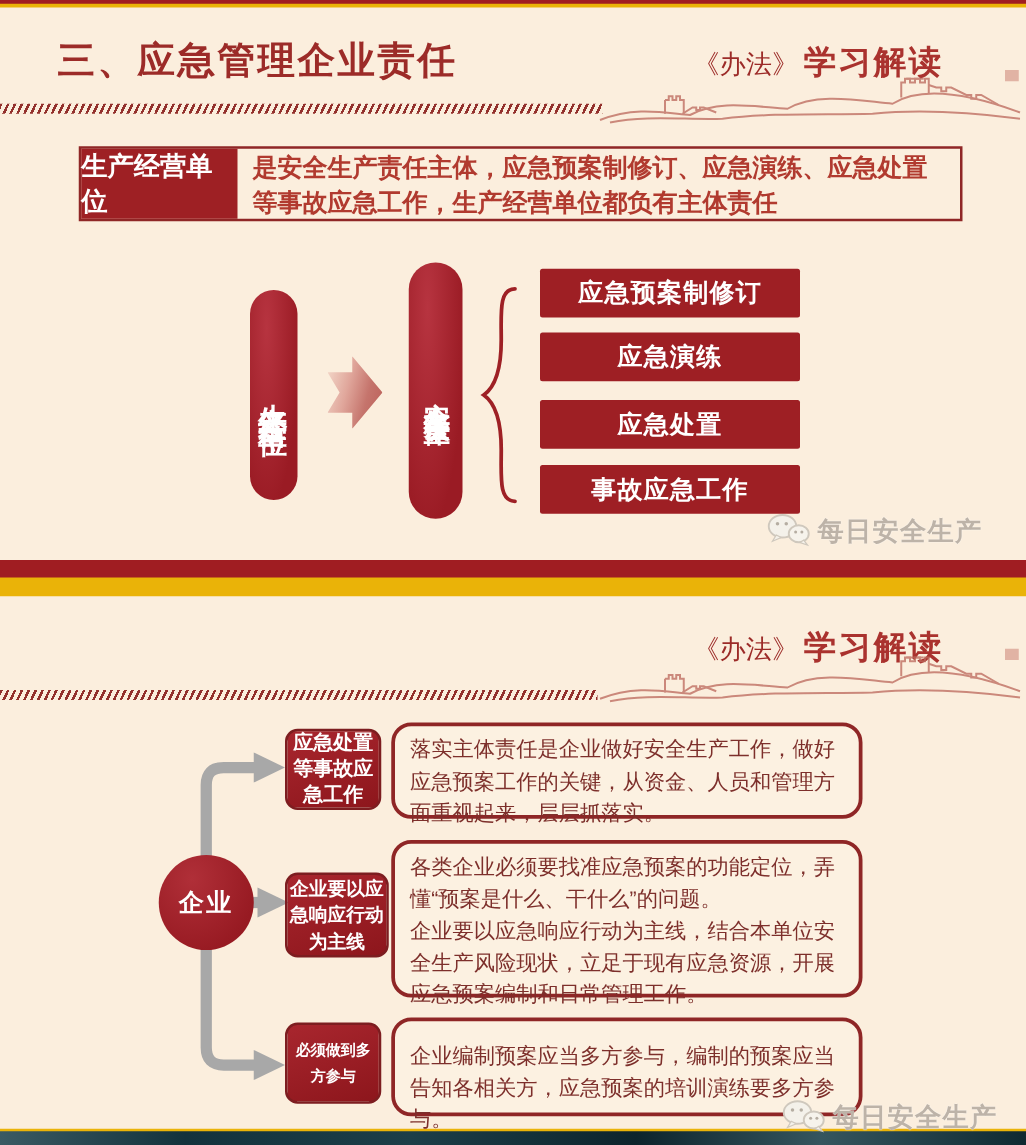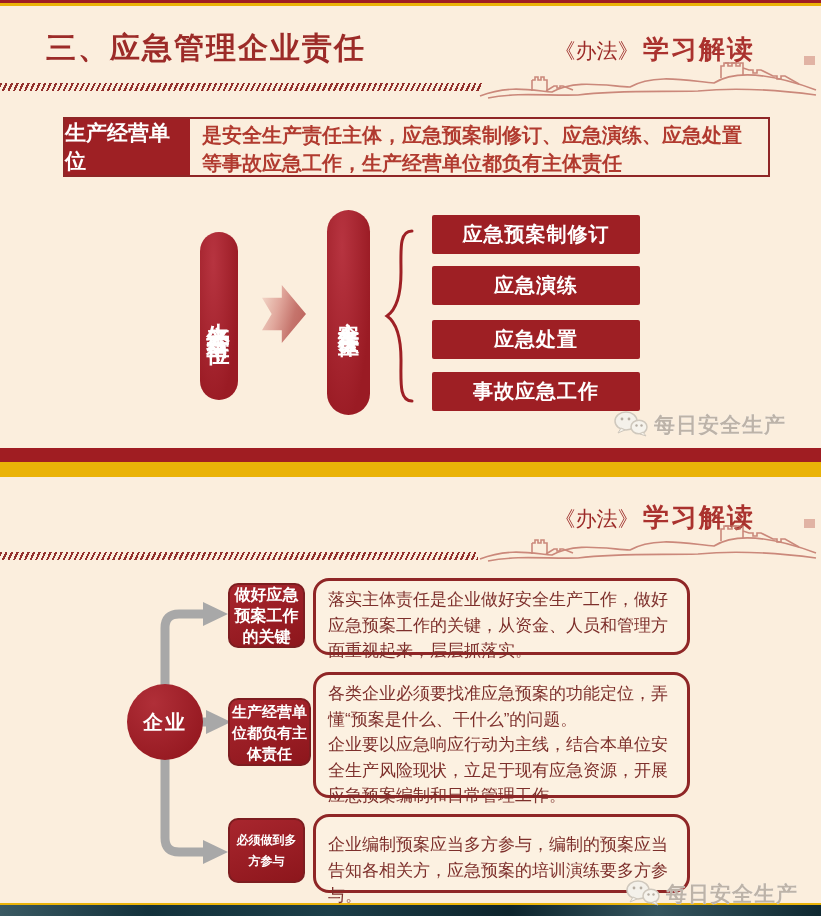--- a/index.html
+++ b/index.html
@@ -164,22 +164,22 @@
       </g>
       <g fill="#a8a8a8">
         <polygon points="203,125 228,137 203,149"></polygon>
         <polygon points="206,233 231,245 206,257"></polygon>
         <polygon points="203,363 228,375 203,387"></polygon>
       </g>
     </svg>
 
     <div class="abs center-circle">企业</div>
 
-    <div class="abs branch-label bl1">做好应急预案工作的关键</div>
-    <div class="abs branch-label bl2">生产经营单位都负有主体责任</div>
+    <div class="abs branch-label bl1">应急处置等事故应急工作</div>
+    <div class="abs branch-label bl2">企业要以应急响应行动为主线</div>
     <div class="abs branch-label bl3">必须做到多方参与</div>
 
     <div class="abs tbox tb1">落实主体责任是企业做好安全生产工作，做好应急预案工作的关键，从资金、人员和管理方面重视起来，层层抓落实。</div>
     <div class="abs tbox tb2">各类企业必须要找准应急预案的功能定位，弄懂“预案是什么、干什么”的问题。
 企业要以应急响应行动为主线，结合本单位安全生产风险现状，立足于现有应急资源，开展应急预案编制和日常管理工作。</div>
     <div class="abs tbox tb3">企业编制预案应当多方参与，编制的预案应当告知各相关方，应急预案的培训演练要多方参与。</div>
 
     <div class="abs watermark" style="left:625px;top:402px;z-index:5;">
       <svg width="36" height="30" viewBox="0 0 36 30">
         <ellipse cx="13" cy="11" rx="11" ry="9" fill="#f4f1ea" stroke="#cfc8bd" stroke-width="1.5"></ellipse>

